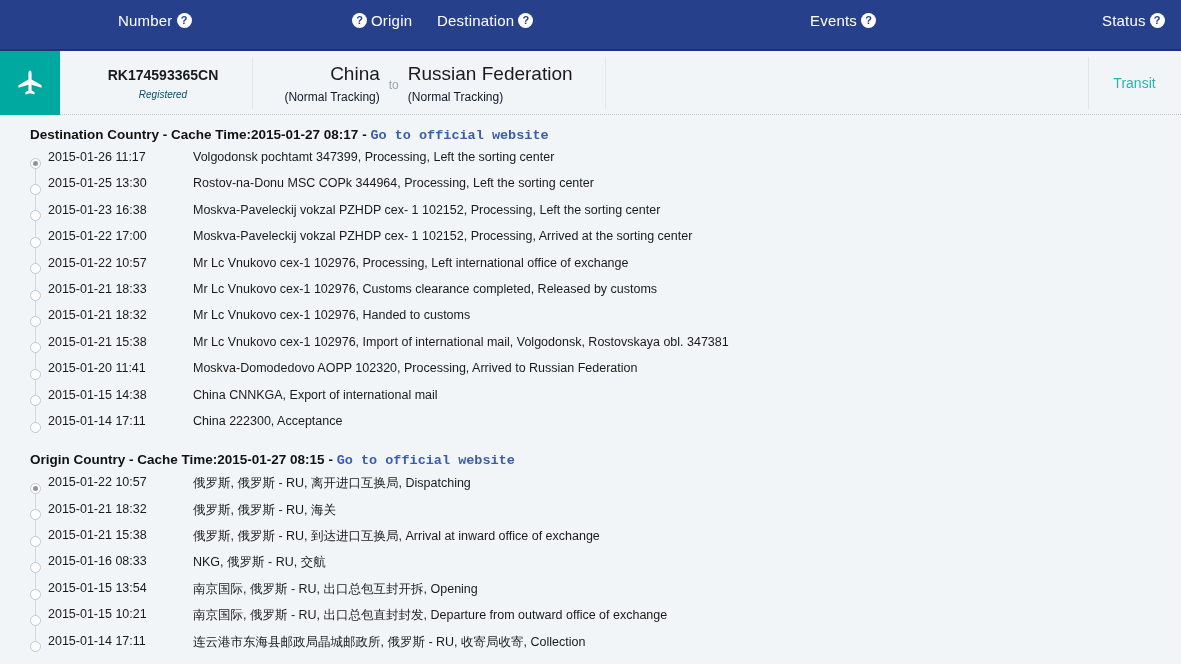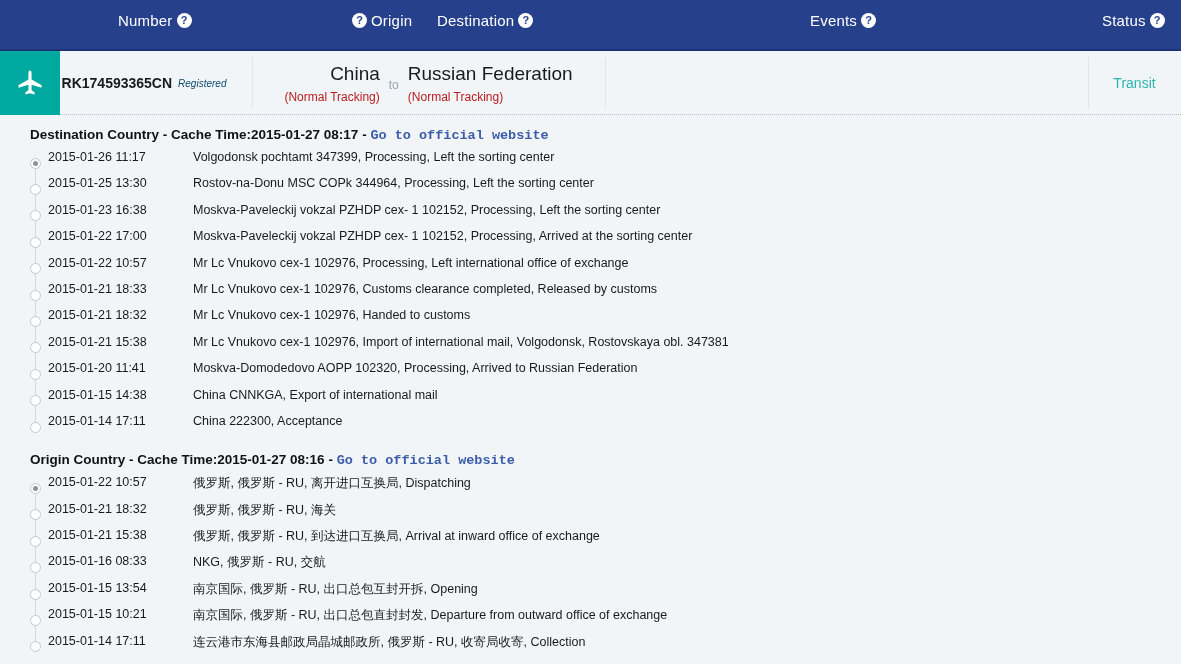--- a/index.html
+++ b/index.html
@@ -58,36 +58,36 @@
   .plane-cell svg { display: block; }
   .vdiv {
     position: absolute; top: 6px; width: 1px; height: 52px;
     background: #e2e6ea;
   }
   .vdiv-1 { left: 252px; }
   .vdiv-2 { left: 605px; }
   .vdiv-3 { left: 1088px; }
 
   .sum-number {
-    position: absolute; left: 48px; top: 0; width: 192px; height: 64px;
-    display: flex; flex-direction: row; align-items: center; justify-content: center;
+    position: absolute; left: 67px; top: 0; width: 192px; height: 64px;
+    display: flex; flex-direction: column; align-items: center; justify-content: center;
     gap: 6px;
   }
   .sum-number .num { font-size: 14px; font-weight: bold; color: #1a1a1a; }
   .sum-number .sub { font-size: 10px; color: #0c4a6e; font-style: italic; }
 
   .sum-route {
     position: absolute; left: 252px; top: 0; width: 353px; height: 64px;
     display: flex; align-items: center; justify-content: center;
   }
   .route-col { display: flex; flex-direction: column; gap: 5px; }
   .route-col.right { align-items: flex-end; text-align: right; }
   .route-col.left  { align-items: flex-start; text-align: left; }
   .route-country { font-size: 19px; color: #1a1a1a; }
-  .route-mode { font-size: 12px; color: #b91c1c; }
+  .route-mode { font-size: 12px; color: #0f172a; }
   .route-to { font-size: 12px; color: #9aa4ae; padding: 0 9px; align-self: center; margin-top: 4px; }
 
   .sum-events {
     position: absolute; left: 605px; top: 0; width: 483px; height: 64px;
     display: flex; align-items: center; justify-content: center;
     padding: 0 10px;
   }
   .sum-events .txt { font-size: 13px; color: #1a1a1a; text-align: center; }
 
   .sum-status {
@@ -267,21 +267,21 @@
             <span class="tl-desc">China CNNKGA, Export of international mail</span>
           </li>
           <li class="tl-row">
             <span class="tl-dot"></span>
             <span class="tl-time">2015-01-14 17:11</span>
             <span class="tl-desc">China 222300, Acceptance</span>
           </li>
         </ul>
       </div>
       <div class="section">
-        <div class="section-title"><span>Origin Country - Cache Time:</span><span>2015-01-27 08:16</span><span class="sep"> - </span><a class="link">Go to official website</a></div>
+        <div class="section-title"><span>Origin Country - Cache Time:</span><span>2015-01-27 08:15</span><span class="sep"> - </span><a class="link">Go to official website</a></div>
         <ul class="timeline">
           <li class="tl-row">
             <span class="tl-line"></span>
             <span class="tl-dot active"></span>
             <span class="tl-time">2015-01-22 10:57</span>
             <span class="tl-desc">俄罗斯, 俄罗斯 - RU, 离开进口互换局, Dispatching</span>
           </li>
           <li class="tl-row">
             <span class="tl-line"></span>
             <span class="tl-dot"></span>

